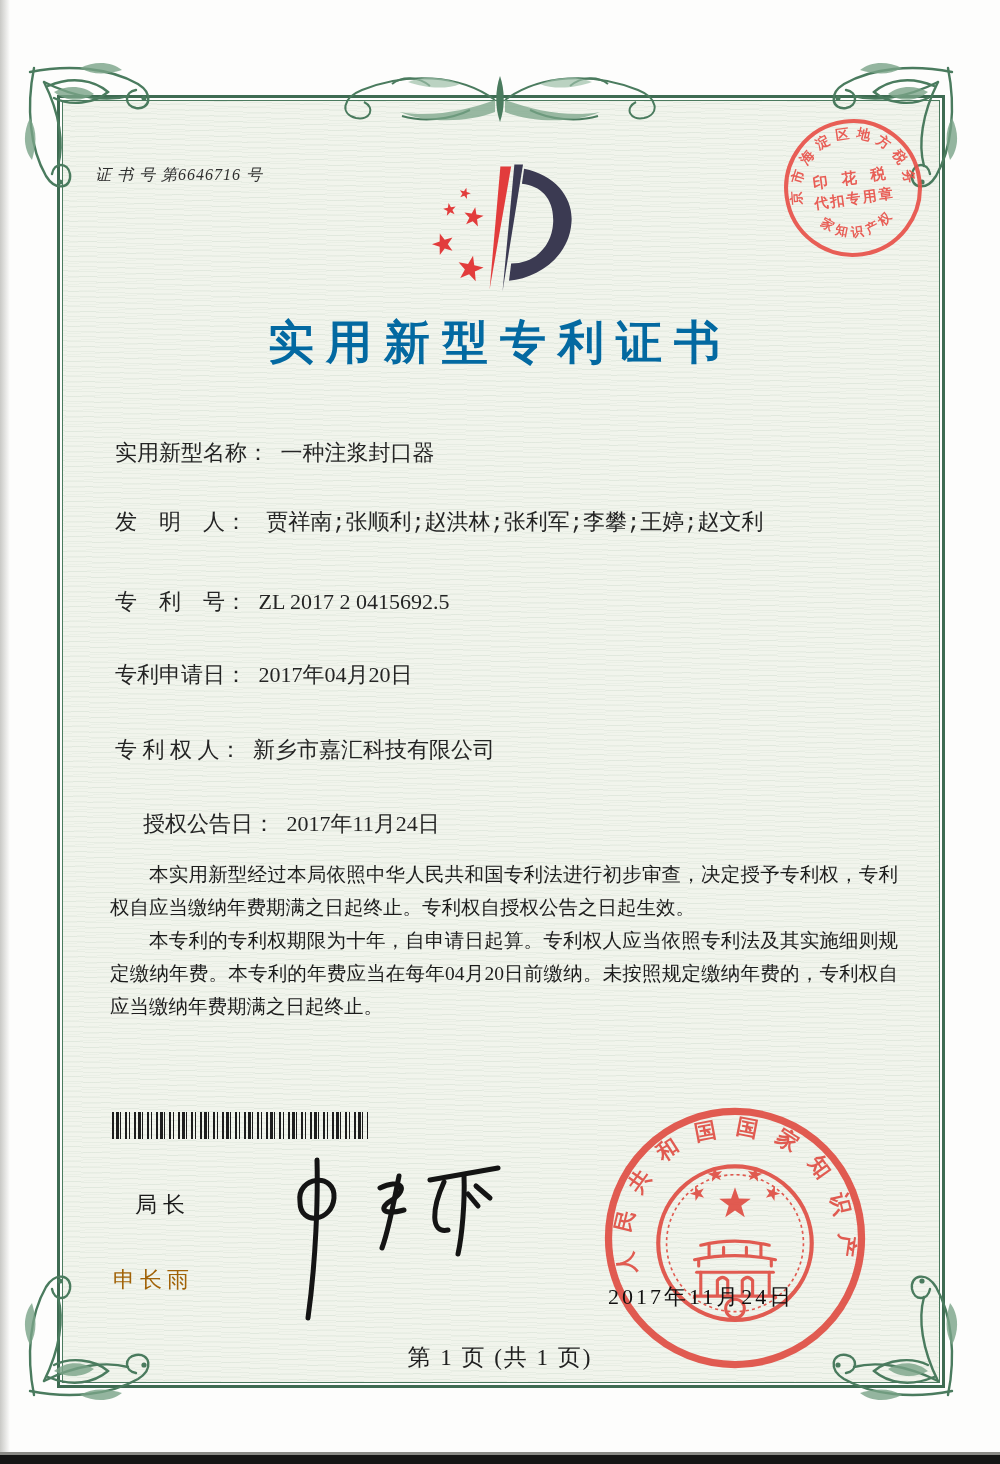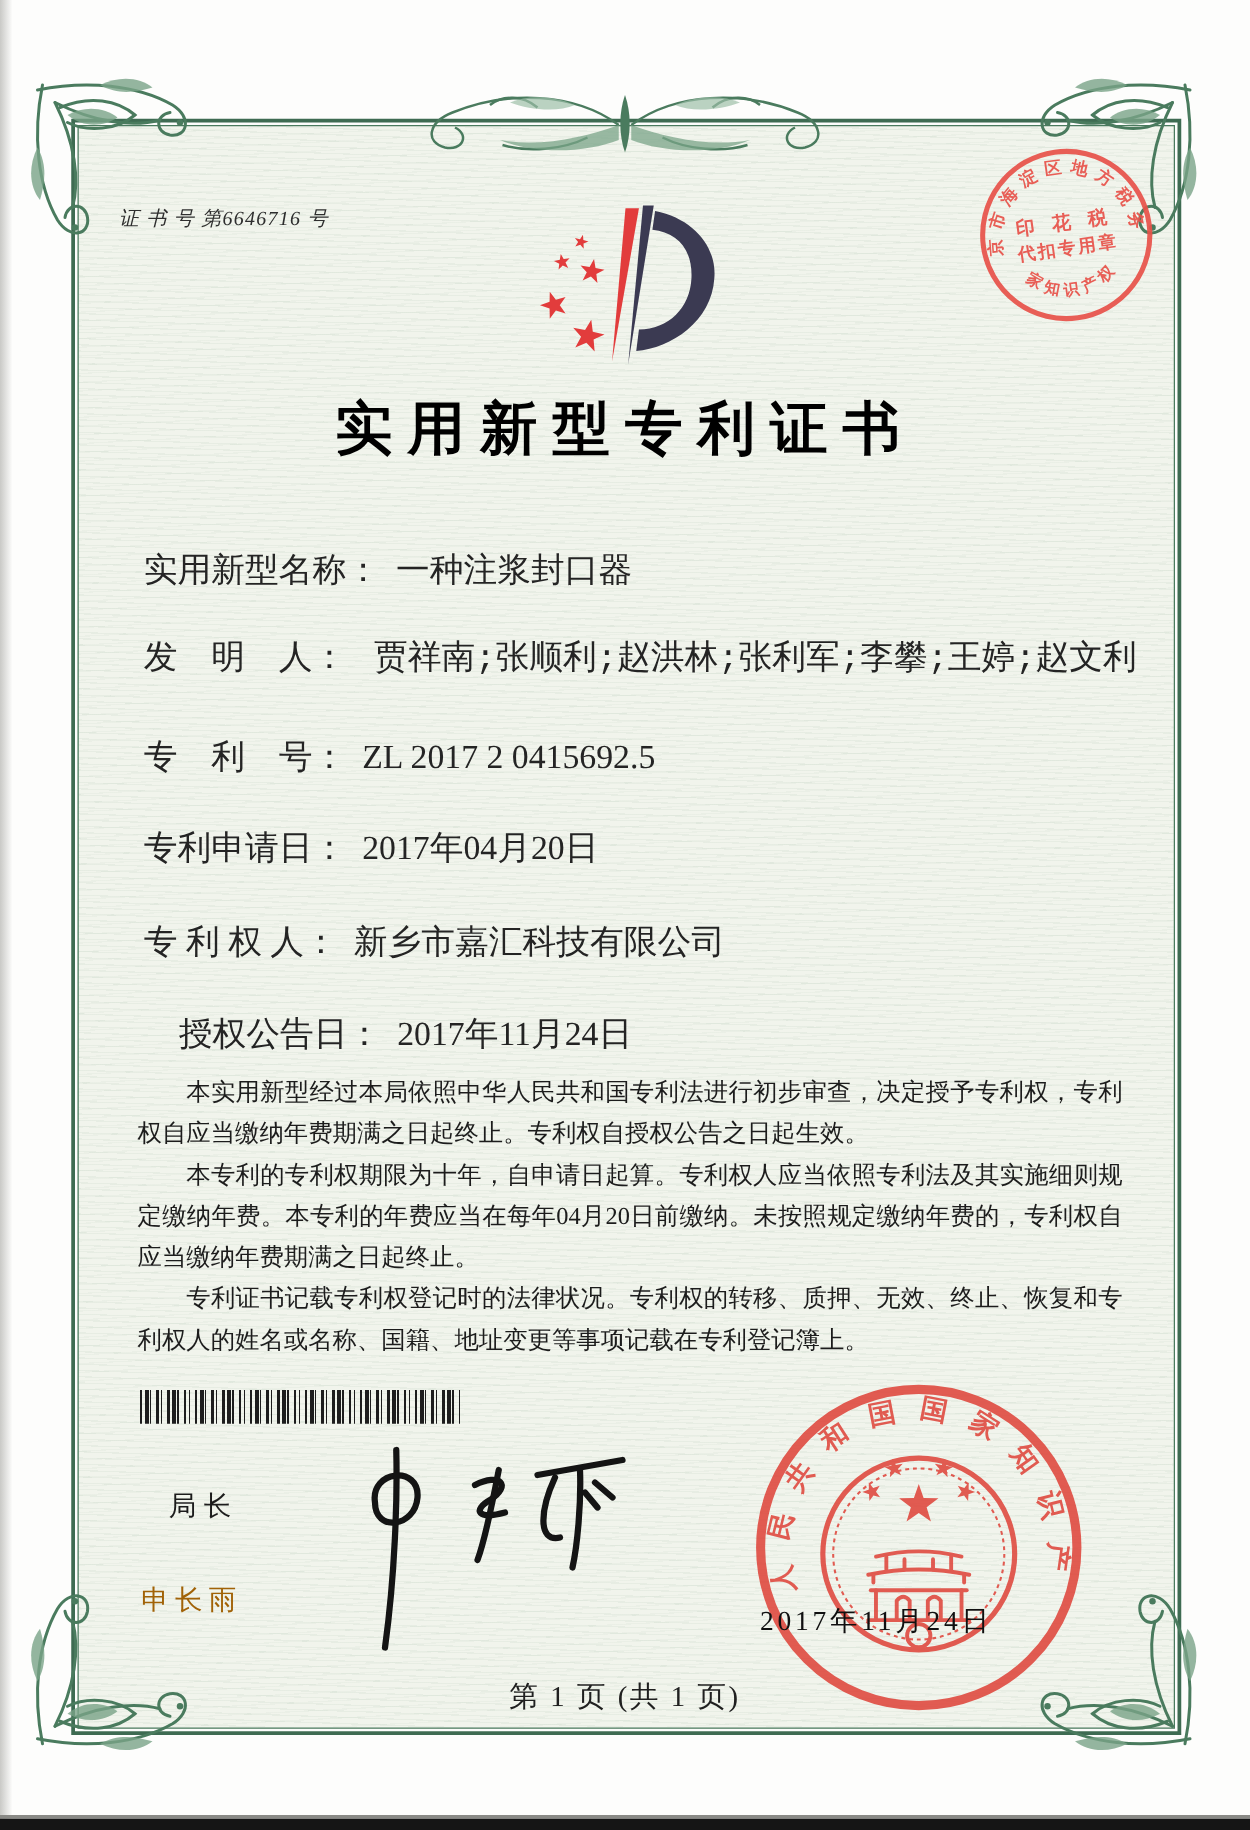--- a/index.html
+++ b/index.html
@@ -23,23 +23,23 @@
   .orn.tl{left:20px;top:58px;}
   .orn.tr{left:812px;top:58px;transform:scaleX(-1);}
   .orn.bl{left:20px;top:1255px;transform:scaleY(-1);}
   .orn.br{left:812px;top:1255px;transform:scale(-1,-1);}
   .orn-top{position:absolute;left:310px;top:64px;width:380px;height:72px;}
 
   .cert-no{position:absolute;left:95px;top:165px;font-size:16px;letter-spacing:1px;color:#2e2e2e;font-style:italic;}
   .logo{position:absolute;left:405px;top:158px;width:180px;height:140px;}
   .tax-stamp{position:absolute;left:777px;top:112px;width:152px;height:152px;transform:rotate(-8deg);opacity:.92;}
   .title{position:absolute;left:0;top:312px;width:1000px;text-align:center;
-         font-size:46px;font-weight:bold;letter-spacing:12px;color:#000000;}
+         font-size:46px;font-weight:bold;letter-spacing:12px;color:#0369a1;}
   .fields{position:absolute;left:115px;top:438px;width:780px;}
-  .field-row{position:absolute;left:0;font-size:27px;white-space:nowrap;color:#242424;}
+  .field-row{position:absolute;left:0;font-size:22px;white-space:nowrap;color:#242424;}
   .field-row .lbl{display:inline-block;}
   .field-row .val{display:inline-block;margin-left:6px;}
   .f0{top:0px;} .f1{top:69px;font-family:Liberation Mono, monospace;} .f2{top:149px;} .f3{top:222px;} .f4{top:297px;} .f5{top:371px;margin-left:28px;}
   .body-text{position:absolute;left:110px;top:858px;width:788px;font-size:19.5px;
              line-height:33px;text-align:justify;color:#1c1c1c;}
   .body-text p{margin:0;text-indent:2em;}
   .barcode{position:absolute;left:112px;top:1112px;width:256px;height:27px;
            background:repeating-linear-gradient(90deg,
              #1d1d1d 0 2px, rgba(0,0,0,0) 2px 4px,
              #1d1d1d 4px 7px, rgba(0,0,0,0) 7px 8px,
@@ -171,21 +171,20 @@
     </div>
     <div class="field-row f5">
       <span class="lbl">授权公告日：</span>
       <span class="val">2017年11月24日</span>
     </div>
   </div>
 
   <div class="body-text">
     <p>本实用新型经过本局依照中华人民共和国专利法进行初步审查，决定授予专利权，专利权自应当缴纳年费期满之日起终止。专利权自授权公告之日起生效。</p>
     <p>本专利的专利权期限为十年，自申请日起算。专利权人应当依照专利法及其实施细则规定缴纳年费。本专利的年费应当在每年04月20日前缴纳。未按照规定缴纳年费的，专利权自应当缴纳年费期满之日起终止。</p>
-    <p>专利证书记载专利权登记时的法律状况。专利权的转移、质押、无效、终止、恢复和专利权人的姓名或名称、国籍、地址变更等事项记载在专利登记簿上。</p>
   </div>
 
   <div class="barcode"></div>
 
   <div class="director-title">局长</div>
   <div class="director-name">申长雨</div>
 
   <svg class="signature" viewBox="0 0 255 190">
     <g fill="none" stroke="#141414" stroke-width="5" stroke-linecap="round" stroke-linejoin="round">
       <path d="M38,52 C34,26 74,22 72,48 C70,72 38,76 38,52 Z"></path>

